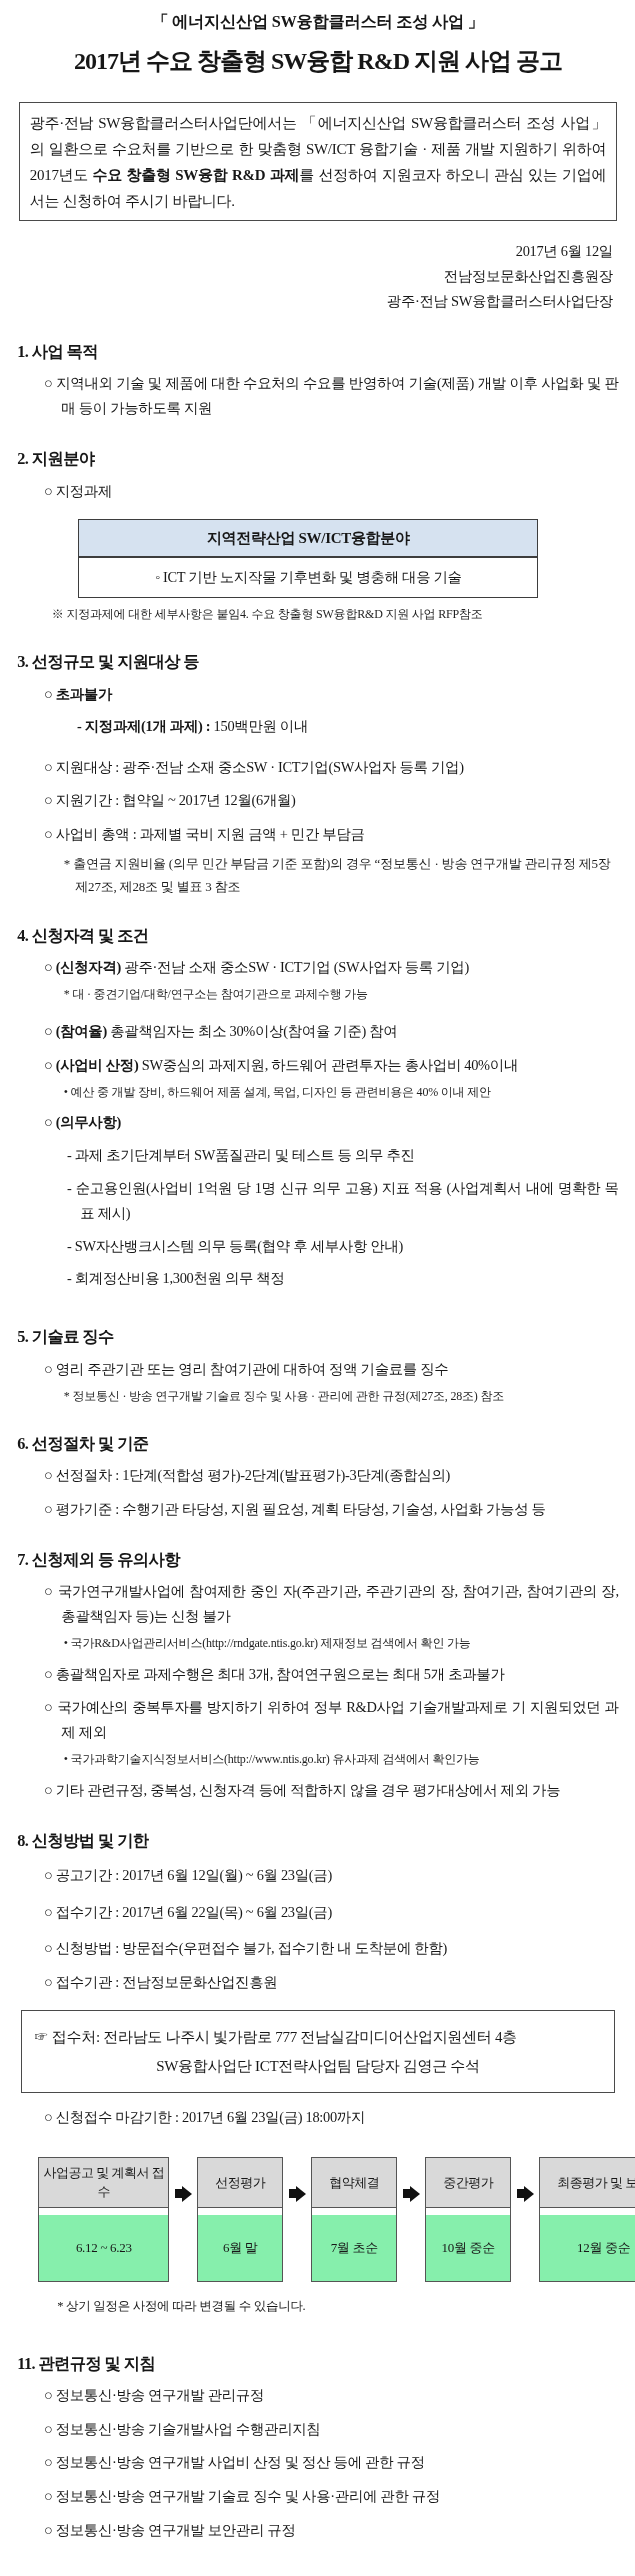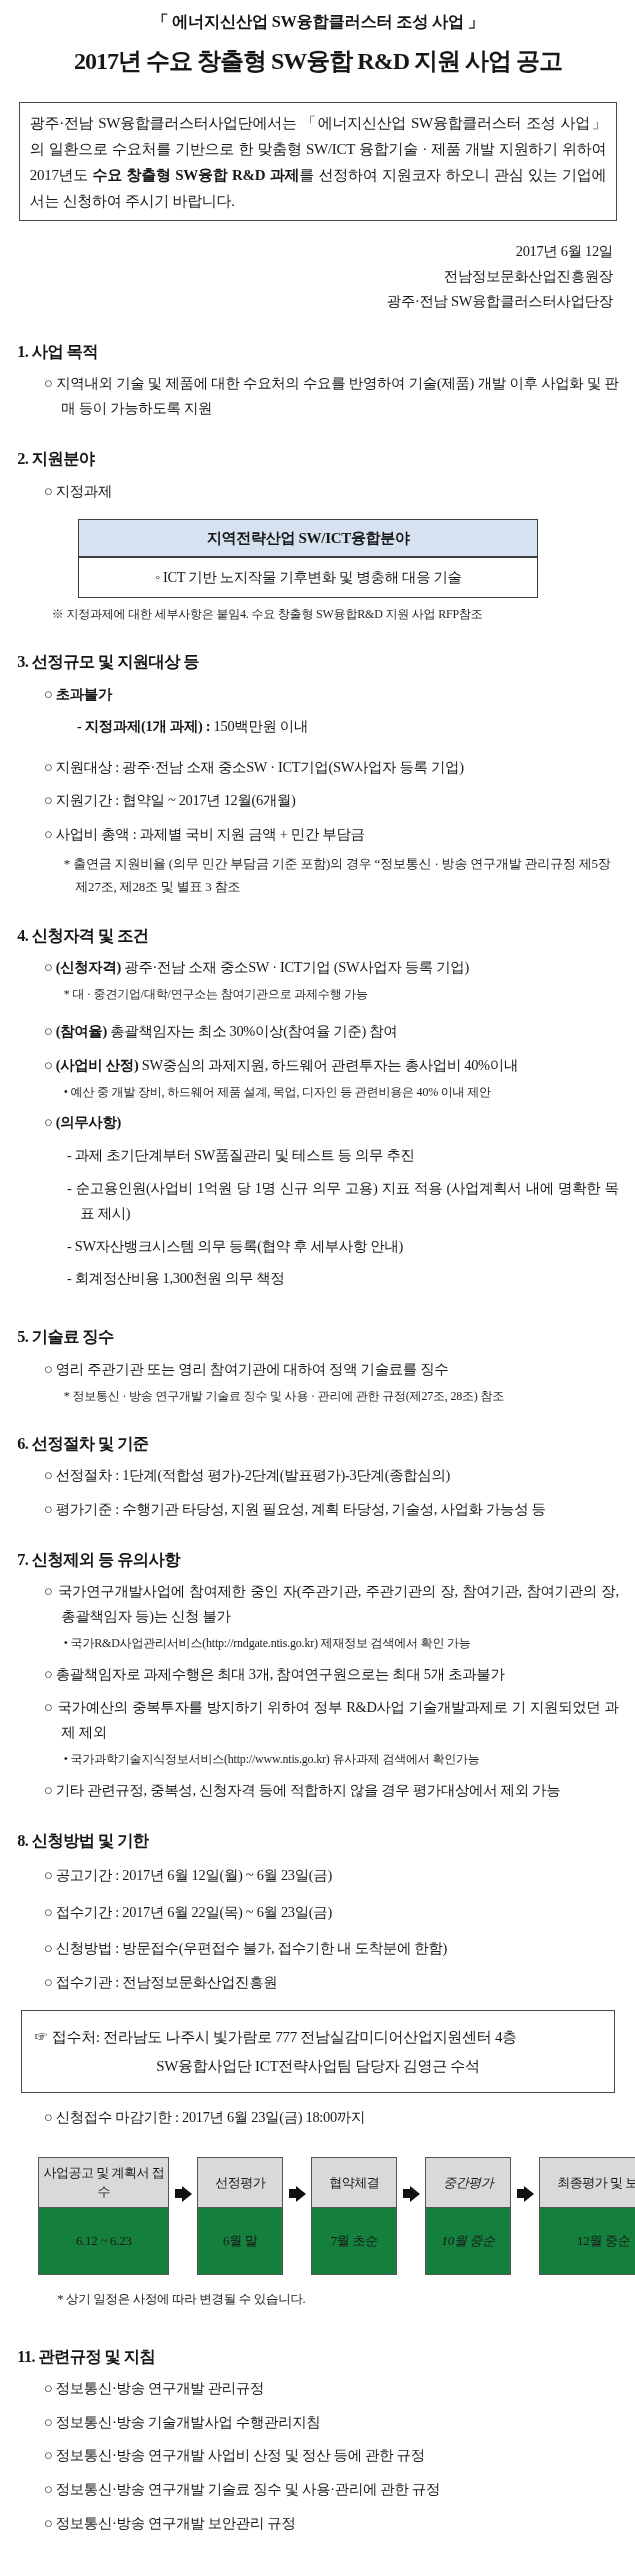--- a/index.html
+++ b/index.html
@@ -37,23 +37,23 @@
           font-size:15px; line-height:29px; letter-spacing:-0.3px; }
   .rbox .l1 { padding-left:5.8px; }
   .rbox .l2 { text-align:center; }
 
   
   .timeline { margin:15.3px 0 0 21px; width:630px; display:flex; align-items:flex-start; justify-content:space-between; }
   .step { border:1.9px solid #555; display:flex; flex-direction:column; }
   .step .sh { background:#d9d9d9; border-bottom:1.9px solid #555; font-size:13px; font-weight:normal;
               display:flex; align-items:center; justify-content:center; text-align:center;
               min-height:50px; padding:1.9px 2.9px; box-sizing:border-box; line-height:19px; letter-spacing:-0.5px; }
-  .step .sd { background:#15803d; flex:1; display:flex; align-items:center; justify-content:center;
-              font-size:13px; min-height:63px; padding:1.9px; letter-spacing:-0.3px; }
-  .w1{width:129px;} .w2{width:84px;} .w3{width:84px;} .w4{width:84px;font-style:italic;} .w5{width:127px;}
+  .step .sd { background:#86efac; flex:1; display:flex; align-items:center; justify-content:center;
+              font-size:13px; min-height:63px; padding:1.9px; letter-spacing:-0.3px;margin-top:7px; }
+  .w1{width:129px;} .w2{width:84px;} .w3{width:84px;} .w4{width:84px;} .w5{width:127px;}
   .arrow { display:flex; align-items:center; margin-top:29px; }
   .arrow .stem { width:6.7px; height:8.6px; background:#111; }
   .arrow .head { width:0; height:0; border-left:10.5px solid #111; border-top:8.6px solid transparent; border-bottom:8.6px solid transparent; }
   .tl-note { font-size:12.5px; margin-top:15.3px; padding-left:40px; letter-spacing:-0.3px; }
 </style>
 </head>
 <body>
 
 <div class="page">
 

